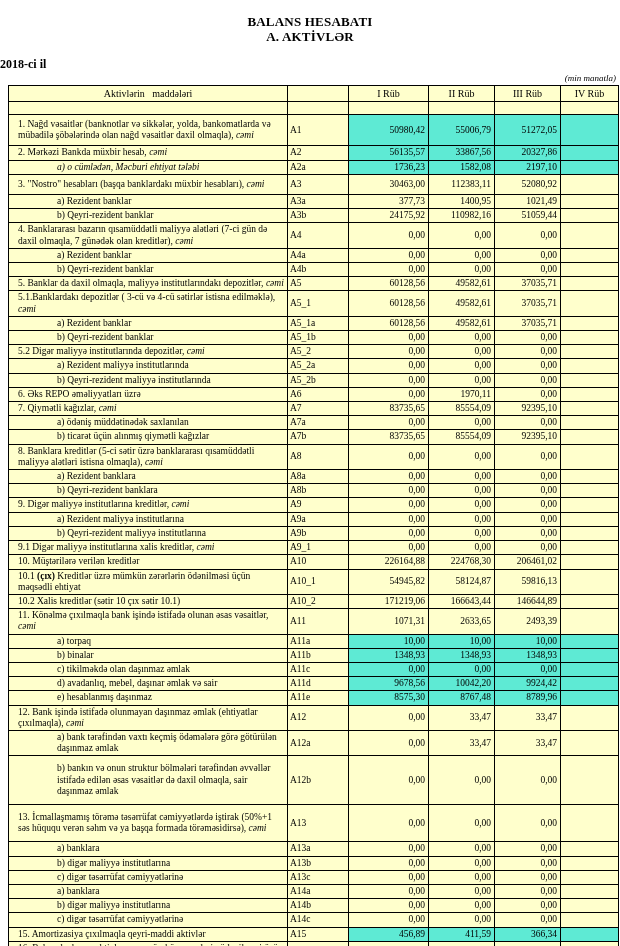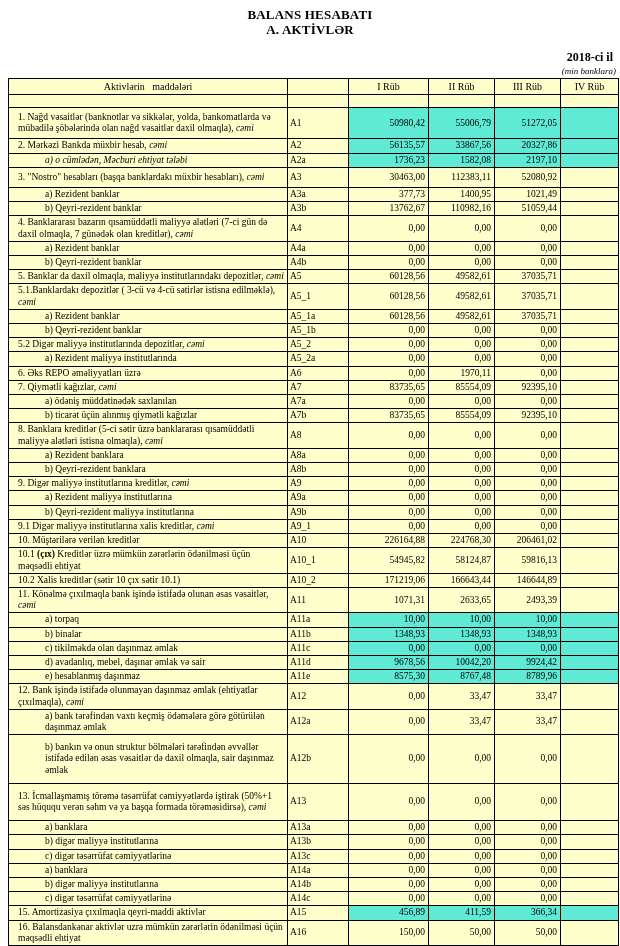--- a/index.html
+++ b/index.html
@@ -1,56 +1,56 @@
 <!DOCTYPE html>
 <html><head>
 <meta charset="utf-8">
 <style>
   html,body { margin:0; padding:0; }
   body {
     width:620px; height:946px; background:#ffffff; color:#000;
     font-family:"Liberation Serif", serif;
     -webkit-font-smoothing:antialiased;
   }
-  .titles { padding-top:7px; }
+  .titles { padding-top:14px; }
   .title-line { text-align:center; font-weight:bold; font-size:13px; line-height:15px; letter-spacing:.2px; }
-  .year-label { text-align:right; font-weight:bold; font-size:12px; margin:13px 7px 0 0; }
+  .year-label { font-weight:bold; font-size:12px; margin:13px 7px 0 0; }
   .unit-label { text-align:right; font-style:italic; font-size:9px; margin:1px 4px 2px 0; }
 
   table.assets {
     width:610px; margin-left:8px; border-collapse:collapse; table-layout:fixed;
   }
   .assets th, .assets td {
     border:1px solid #000; background:#FFFFCC;
     font-size:9.5px; line-height:1.18; padding:1px 2px;
     vertical-align:middle; overflow:hidden;
   }
   .assets thead th { font-weight:normal; text-align:center; height:13px; font-size:10px; }
   .assets thead th.lbl { word-spacing:5px; }
   .assets tr { height:13px; }
   .assets tr.blank td { height:7px; padding:0; }
   td.label { text-align:left;padding-left:9px; }
-  td.label.indent { padding-left:36px; }
+  td.label.indent { padding-left:48px; }
   td.label.italic { font-style:italic; }
   td.code { text-align:left; }
   td.val { text-align:right; padding-right:3px; }
   tr.white .val { background:#5eead4; }
   tr.pad1 td { padding-top:4px; padding-bottom:4px; }
   tr.pad2 td { padding-top:7px; padding-bottom:7px; }
 </style>
 </head>
 <body>
 
 <div class="page">
   <div class="titles">
     <div class="title-line">BALANS HESABATI</div>
     <div class="title-line">A. AKTİVLƏR</div>
   </div>
   <div class="year-label">2018-ci il</div>
-  <div class="unit-label">(min banklara)</div>
+  <div class="unit-label">(min manatla)</div>
 
   <table class="assets">
     <colgroup>
       <col style="width:279px">
         <col style="width:61px">
         <col style="width:80px">
       <col style="width:66px">
         <col style="width:66px">
         <col style="width:58px">
     </colgroup>
@@ -109,21 +109,21 @@
           <td class="label indent">a) Rezident banklar</td>
           <td class="code">A3a</td>
           <td class="val q1">377,73</td>
           <td class="val q2">1400,95</td>
           <td class="val q3">1021,49</td>
           <td class="val q4"></td>
         </tr>
         <tr>
           <td class="label indent">b) Qeyri-rezident banklar</td>
           <td class="code">A3b</td>
-          <td class="val q1">13762,67</td>
+          <td class="val q1">24175,92</td>
           <td class="val q2">110982,16</td>
           <td class="val q3">51059,44</td>
           <td class="val q4"></td>
         </tr>
         <tr>
           <td class="label">4. Banklararası bazarın qısamüddətli maliyyə alətləri (7-ci gün də daxil olmaqla, 7 günədək olan kreditlər), <i>cəmi</i></td>
           <td class="code">A4</td>
           <td class="val q1">0,00</td>
           <td class="val q2">0,00</td>
           <td class="val q3">0,00</td>
@@ -187,20 +187,28 @@
         </tr>
         <tr>
           <td class="label indent">a) Rezident maliyyə institutlarında</td>
           <td class="code">A5_2a</td>
           <td class="val q1">0,00</td>
           <td class="val q2">0,00</td>
           <td class="val q3">0,00</td>
           <td class="val q4"></td>
         </tr>
         <tr>
+          <td class="label indent">b) Qeyri-rezident maliyyə institutlarında</td>
+          <td class="code">A5_2b</td>
+          <td class="val q1">0,00</td>
+          <td class="val q2">0,00</td>
+          <td class="val q3">0,00</td>
+          <td class="val q4"></td>
+        </tr>
+        <tr>
           <td class="label">6. Əks REPO əməliyyatları üzrə</td>
           <td class="code">A6</td>
           <td class="val q1">0,00</td>
           <td class="val q2">1970,11</td>
           <td class="val q3">0,00</td>
           <td class="val q4"></td>
         </tr>
         <tr>
           <td class="label">7. Qiymətli kağızlar, <i>cəmi</i></td>
           <td class="code">A7</td>

